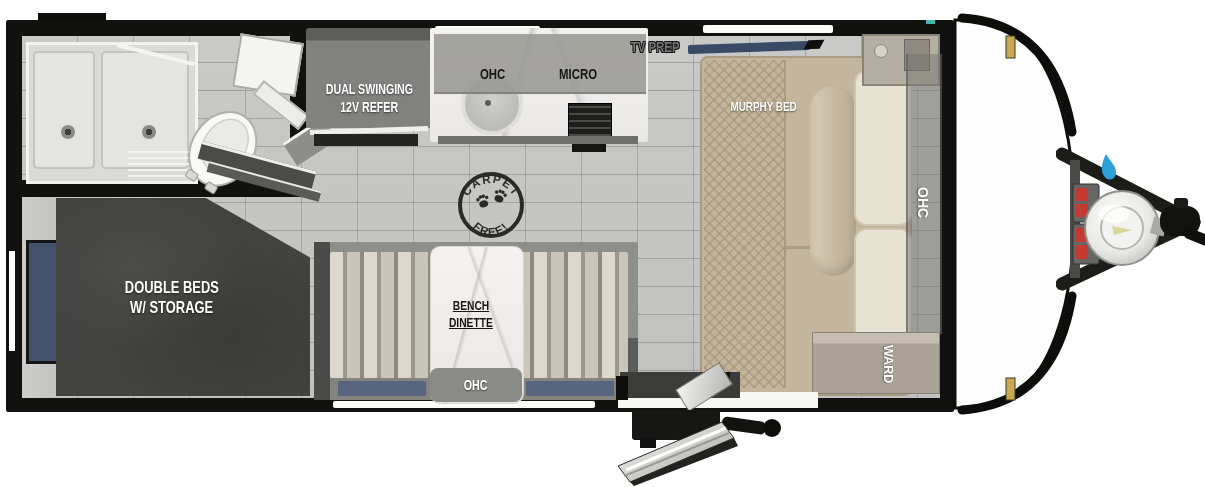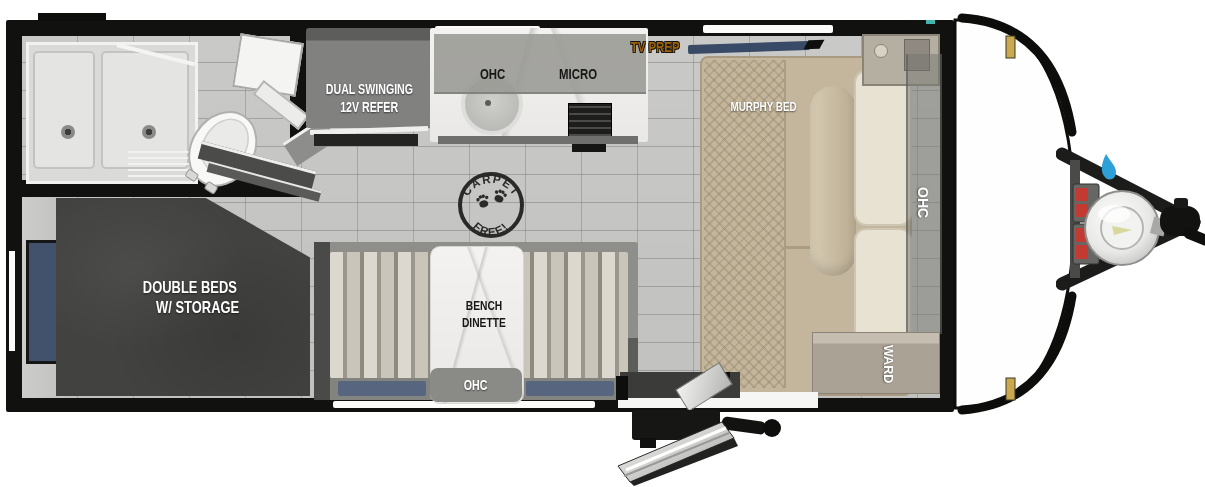--- a/index.html
+++ b/index.html
@@ -4,21 +4,21 @@
 <style>
   html,body{margin:0;padding:0;background:#fff;}
   .canvas{position:relative;width:1205px;height:487px;background:#ffffff;overflow:hidden;
           font-family:"Liberation Sans",sans-serif;}
   .abs{position:absolute;}
   .lbl{font-weight:700;white-space:nowrap;display:flex;align-items:center;justify-content:center;
        font-family:"Liberation Sans",sans-serif;}
   .sx{display:inline-block;transform:scaleX(0.76);transform-origin:center;}
   .white{color:#fff;text-shadow:0 1px 2px rgba(0,0,0,0.55);}
   .dark{color:#161616;}
-  .outline{color:#a16207;text-shadow:-1px -1px 0 #111,1px -1px 0 #111,-1px 1px 0 #111,1px 1px 0 #111;}
+  .outline{color:#737373;text-shadow:-1px -1px 0 #111,1px -1px 0 #111,-1px 1px 0 #111,1px 1px 0 #111;}
   .col{flex-direction:column;}
   .vlbl{writing-mode:vertical-rl;font-weight:700;color:#fff;text-shadow:0 1px 2px rgba(0,0,0,0.5);
         display:flex;align-items:center;justify-content:center;}
   .floor{background:
      repeating-linear-gradient(0deg, rgba(255,255,255,0) 0 27px, rgba(116,116,114,0.45) 27px 28px),
      repeating-linear-gradient(90deg, rgba(255,255,255,0) 0 55px, rgba(116,116,114,0.4) 55px 56px),
      linear-gradient(#c9c9c7,#c1c1bf);}
   .marble{background-image:
      linear-gradient(105deg, transparent 40%, rgba(176,176,174,0.55) 41%, transparent 44%),
      linear-gradient(70deg, transparent 62%, rgba(176,176,174,0.45) 63%, transparent 66%),
@@ -69,21 +69,21 @@
   <div class="abs" style="left:198px;top:156px;width:118px;height:15px;background:#4b4b49;border-top:3px solid #eeeeec;transform:rotate(15deg);"></div>
   <div class="abs" style="left:206px;top:176px;width:116px;height:9px;background:#5a5a58;border-top:2px solid #e8e8e6;transform:rotate(15deg);"></div>
   <div class="abs" style="left:286px;top:128px;width:48px;height:24px;background:#8d8d8b;border-top:3px solid #f0f0ee;transform:rotate(-33deg);"></div>
 
   <div class="abs" style="left:22px;top:197px;width:38px;height:201px;background:linear-gradient(90deg,#cccccb,#c3c3c1);"></div>
   <div class="abs" style="left:26px;top:240px;width:28px;height:118px;background:#42526d;border:3px solid #161616;"></div>
   <div class="abs" style="left:56px;top:198px;width:254px;height:198px;background:
        radial-gradient(ellipse at 30% 35%, rgba(255,255,255,0.05), transparent 45%),
        radial-gradient(ellipse at 70% 70%, rgba(0,0,0,0.12), transparent 50%),#424240;
        clip-path:polygon(0 0,59% 0,100% 30%,100% 100%,0 100%);"></div>
-  <div class="abs lbl white col" style="left:92px;top:274px;width:160px;height:48px;font-size:17px;line-height:20px;align-items:flex-end;">
+  <div class="abs lbl white col" style="left:92px;top:274px;width:160px;height:48px;font-size:17px;line-height:20px;">
     <span class="sx">DOUBLE BEDS</span>
     <span class="sx">W/ STORAGE</span>
   </div>
 
   <div class="abs" style="left:306px;top:28px;width:126px;height:100px;border-radius:3px;background:linear-gradient(180deg,#5d5d5b 0 12px,#818180 13px);"></div>
   <div class="abs lbl white col" style="left:306px;top:54px;width:126px;height:48px;font-size:14px;line-height:18px;margin-top:20px;">
     <span class="sx">DUAL SWINGING</span>
     <span class="sx">12V REFER</span>
   </div>
   <div class="abs" style="left:310px;top:128px;width:118px;height:5px;background:#efefed;transform:rotate(-2deg);"></div>
@@ -132,21 +132,21 @@
   <div class="abs vlbl" style="left:876px;top:338px;width:24px;height:52px;font-size:12.5px;">WARD</div>
 
   <div class="abs" style="left:314px;top:242px;width:324px;height:158px;background:#8e8e8a;border-radius:3px;"></div>
   <div class="abs" style="left:314px;top:242px;width:16px;height:158px;background:#4a4a48;"></div>
   <div class="abs" style="left:620px;top:338px;width:18px;height:60px;background:#5c5c5a;"></div>
   <div class="abs stripes" style="left:330px;top:252px;width:298px;height:126px;border-radius:2px;"></div>
   <div class="abs" style="left:330px;top:378px;width:298px;height:22px;background:#83837f;"></div>
   <div class="abs" style="left:338px;top:381px;width:88px;height:15px;background:#57667e;border-radius:2px;"></div>
   <div class="abs" style="left:526px;top:381px;width:88px;height:15px;background:#57667e;border-radius:2px;"></div>
   <div class="abs marble" style="left:430px;top:246px;width:92px;height:156px;border-radius:10px;border:1px solid #d6d6d2;"></div>
-  <div class="abs lbl dark col" style="left:434px;top:292px;width:100px;height:44px;font-size:13.5px;line-height:17px;">
+  <div class="abs lbl dark col" style="left:421px;top:292px;width:100px;height:44px;font-size:13.5px;line-height:17px;text-decoration:underline;">
     <span class="sx">BENCH</span>
     <span class="sx">DINETTE</span>
   </div>
   <div class="abs" style="left:430px;top:368px;width:92px;height:34px;background:#8a8a86;border-radius:8px;"></div>
   <div class="abs lbl white" style="left:430px;top:375px;width:92px;height:20px;font-size:14px;">
       <span class="sx">OHC</span>
     </div>
 
   <svg class="abs" style="left:452px;top:166px;" width="78" height="78" viewBox="0 0 78 78">
     <defs>

